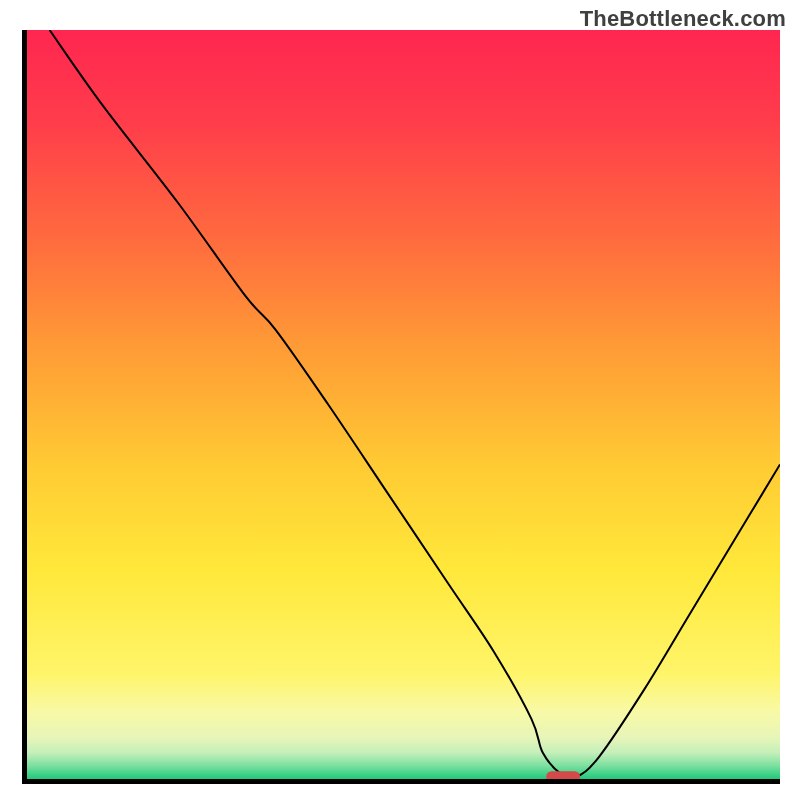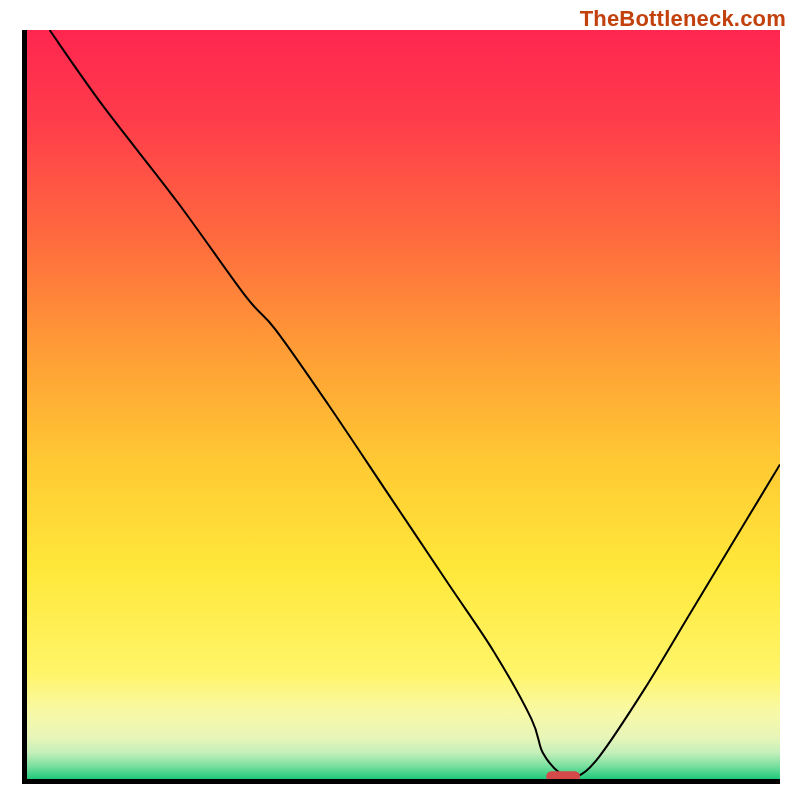--- a/index.html
+++ b/index.html
@@ -15,21 +15,21 @@
     position: relative;
     width: 800px;
     height: 800px;
   }
   .watermark {
     position: absolute;
     top: 6px;
     right: 14px;
     font-size: 22px;
     font-weight: 600;
-    color: #c2410c;
+    color: #404040;
     letter-spacing: 0.2px;
     z-index: 5;
   }
   .plot-area {
     position: absolute;
     left: 22px;
     top: 30px;
     width: 758px;
     height: 754px;
     border-left: 5px solid #000;

